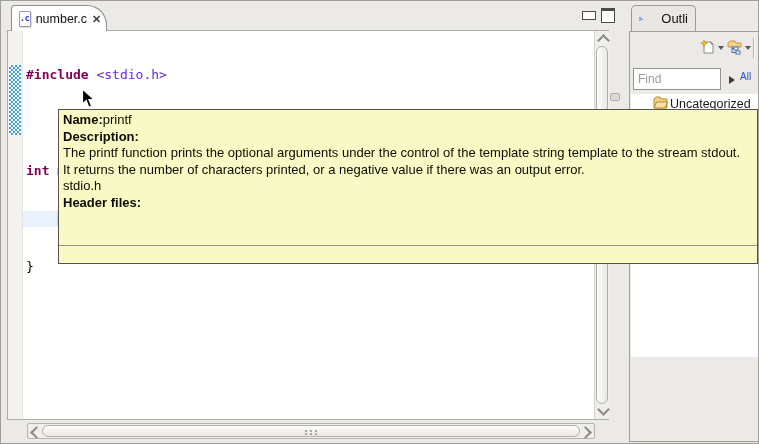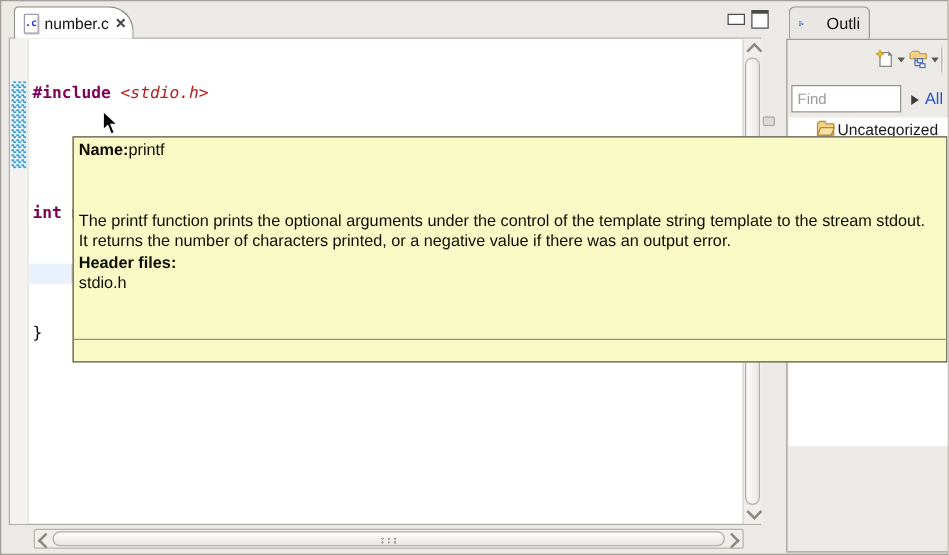--- a/index.html
+++ b/index.html
@@ -26,21 +26,21 @@
   .gutter{left:0;top:0;width:14px;height:388px;background:#f3f2ef;border-right:1px solid #e5e3df;}
   .diff{left:1px;top:34px;width:12px;height:70px;
     background:repeating-conic-gradient(#3f9fd8 0% 25%,#ffffff 0% 50%);background-size:4px 4px;}
   .code{left:15px;top:0;width:569px;height:388px;overflow:hidden;
     font-family:"DejaVu Sans Mono",monospace;font-size:13px;line-height:16px;
     padding:4px 0 0 3px;white-space:pre;color:#000;}
   .cline{height:16px;}
   .hl-line{background:#e8f1fc;margin-left:-3px;padding-left:3px;}
   .kw{color:#7f0055;font-weight:bold;}
   .fn{font-weight:bold;}
-  .str{color:#b91c1c;font-style:italic;}
+  .str{color:#6d28d9;}
   .occ{background:#d6d3d8;color:#512b5c;font-weight:bold;}
 
   
   .vscroll{left:586px;top:0;width:15px;height:388px;background:#f0eeeb;border-left:1px solid #d8d5d0;}
   .vthumb{left:1px;top:15px;width:12px;height:358px;border:1px solid #b2aea8;border-radius:7px;
     background:linear-gradient(to right,#fdfdfd,#e9e7e3);box-sizing:border-box;}
   .chev{width:7px;height:7px;border-left:2px solid #8d897f;border-top:2px solid #8d897f;}
   .chev-up{left:4px;top:5px;transform:rotate(45deg);}
   .chev-down{left:4px;bottom:5px;transform:rotate(225deg);}
   .overview{left:608px;top:29px;width:11px;height:390px;}
@@ -66,30 +66,30 @@
   .ptab-make{left:698px;width:60px;background:#f7f6f4;}
   .pbody{left:628px;top:30px;width:131px;height:411px;border:1px solid #a19d97;
     background:#eceae7;box-sizing:border-box;overflow:hidden;}
   .toolbar-sep{left:123px;top:6px;width:1px;height:20px;background:#b5b1ab;box-shadow:1px 0 0 #fbfaf9;}
   .tbicon{top:7px;width:16px;height:16px;}
   .dd-chev{top:14px;width:0;height:0;border:3px solid transparent;border-top:4px solid #5c5852;}
   .find-input{left:3px;top:36px;width:88px;height:22px;border:1px solid #97928a;background:#fff;
     font-family:"Liberation Sans",sans-serif;font-size:12px;color:#c2410c;padding:2px 4px;box-sizing:border-box;}
   .find-input::placeholder{color:#9b9b9b;}
   .expand-tri{left:99px;top:44px;width:0;height:0;border:4px solid transparent;border-left:6px solid #3a3a3a;}
-  .all-link{left:110px;top:39px;font-size:13px;color:#2a52cc;white-space:nowrap;}
+  .all-link{left:110px;top:39px;font-size:10px;color:#2a52cc;white-space:nowrap;}
   .plist{left:1px;top:62px;width:128px;height:263px;background:#fff;}
   .tree-label{left:39px;top:3px;font-size:12.5px;color:#1a1a1a;white-space:nowrap;}
 
   
-  .tooltip{left:57px;top:108px;width:700px;height:181px;background:#f9f9c6;
+  .tooltip{left:57px;top:108px;width:700px;height:155px;background:#f9f9c6;
     border:1px solid #55534b;box-sizing:border-box;z-index:10;
     font-size:13px;line-height:16.5px;color:#0d0d00;}
   .tt-content{position:absolute;left:0;right:0;top:0;bottom:18px;padding:2px 4px;overflow:hidden;}
-  .tt-desc{max-width:680px;margin-top:40px;}
+  .tt-desc{max-width:680px;}
   .tt-sep{position:absolute;left:0;right:0;bottom:17px;border-top:1px solid #96948c;}
   .tt-status{position:absolute;left:0;right:0;bottom:0;height:17px;}
   b{font-weight:bold;}
 
   .cursor{left:80px;top:87px;z-index:30;}
 </style>
 </head>
 <body>
 
 <div class="window">
@@ -168,23 +168,24 @@
         <path d="M1 3 l2-2 h4 l1 2 h6 v9 h-13 z" fill="#f2d188" stroke="#b98c30"></path>
         <path d="M1 12 l2.5-6 h11 l-2.5 6 z" fill="#f7e0a8" stroke="#b98c30"></path>
       </svg>
       <span class="abs tree-label">Uncategorized</span>
     </div>
   </div>
 
   <div class="abs tooltip">
     <div class="tt-content">
       <div><b>Name:</b><span>printf</span></div>
+      <div><b>Description:</b></div>
       <div class="tt-desc">The printf function prints the optional arguments under the control of the template string template to the stream stdout. It returns the number of characters printed, or a negative value if there was an output error.</div>
+      <div>stdio.h</div>
       <div><b>Header files:</b></div>
-      <div>stdio.h</div>
     </div>
     <div class="tt-sep"></div>
     <div class="tt-status"></div>
   </div>
 
   <svg class="abs cursor" width="14" height="21" viewBox="0 0 14 21">
     <path d="M1.5 1 L1.5 16 L5.2 12.6 L7.8 19.3 L10.6 18.1 L7.9 11.6 L12.8 11.4 Z" fill="#000000" stroke="#ffffff" stroke-width="1.2"></path>
   </svg>
 
 </div>

